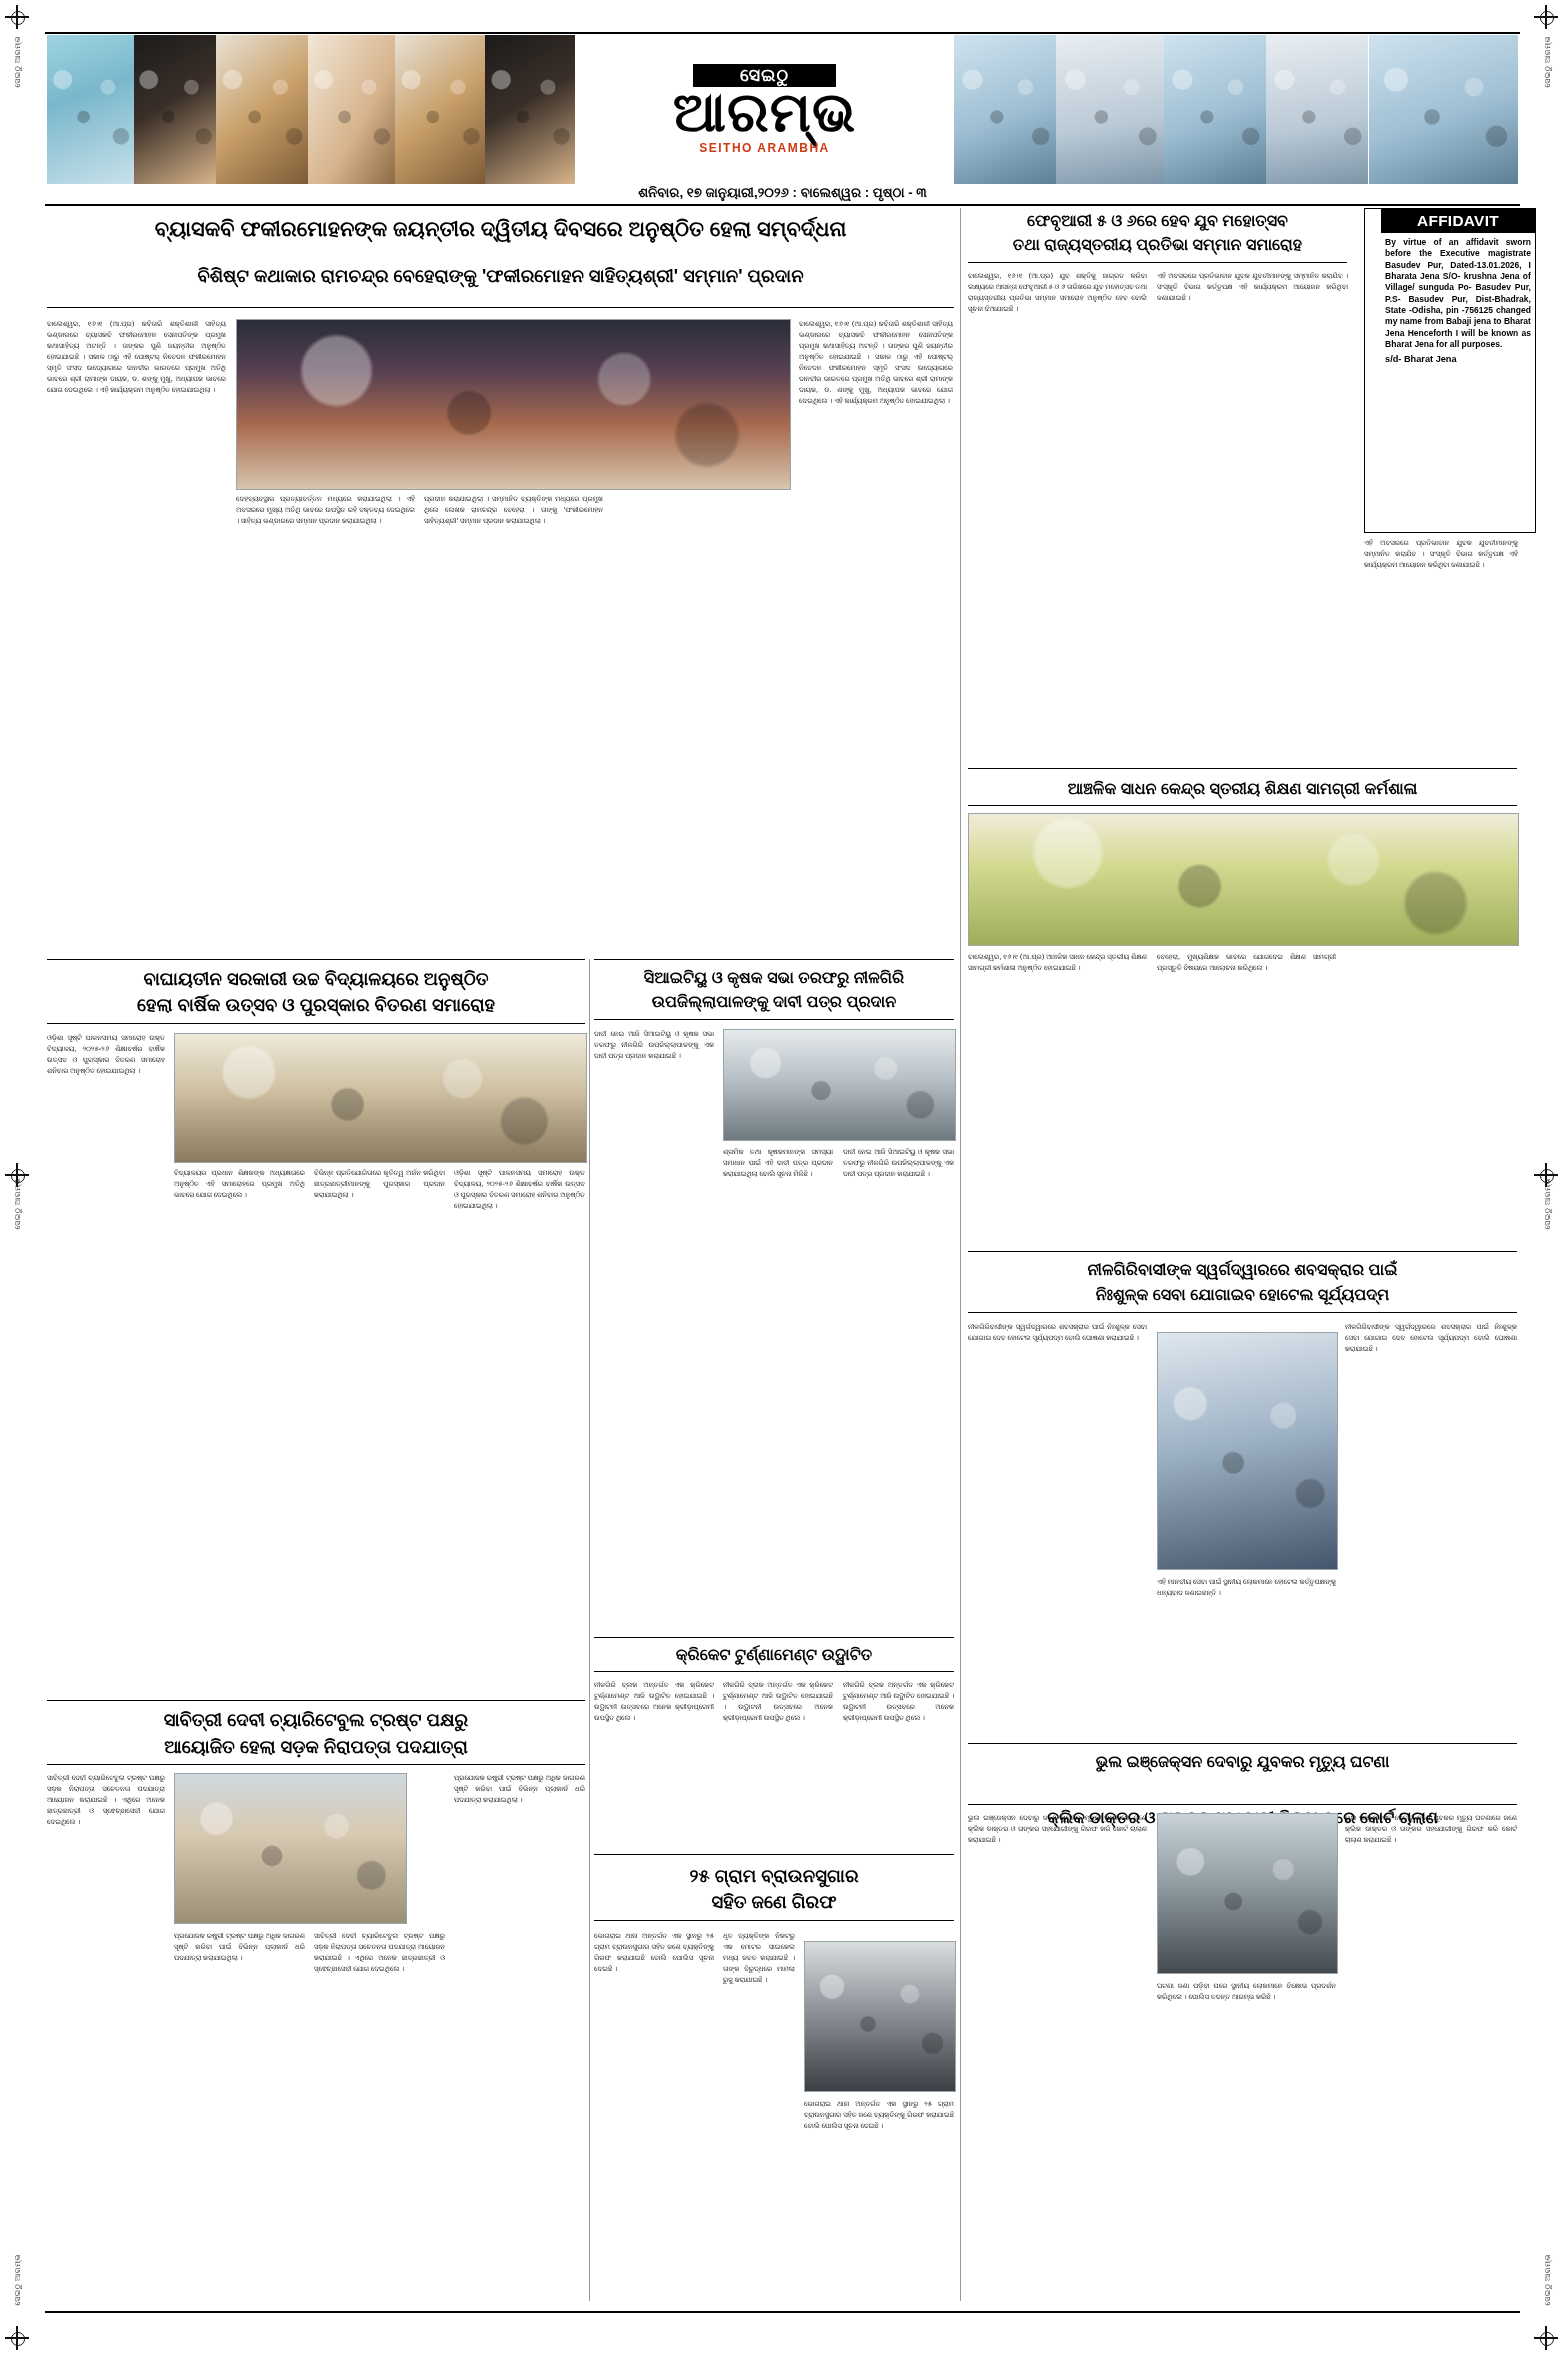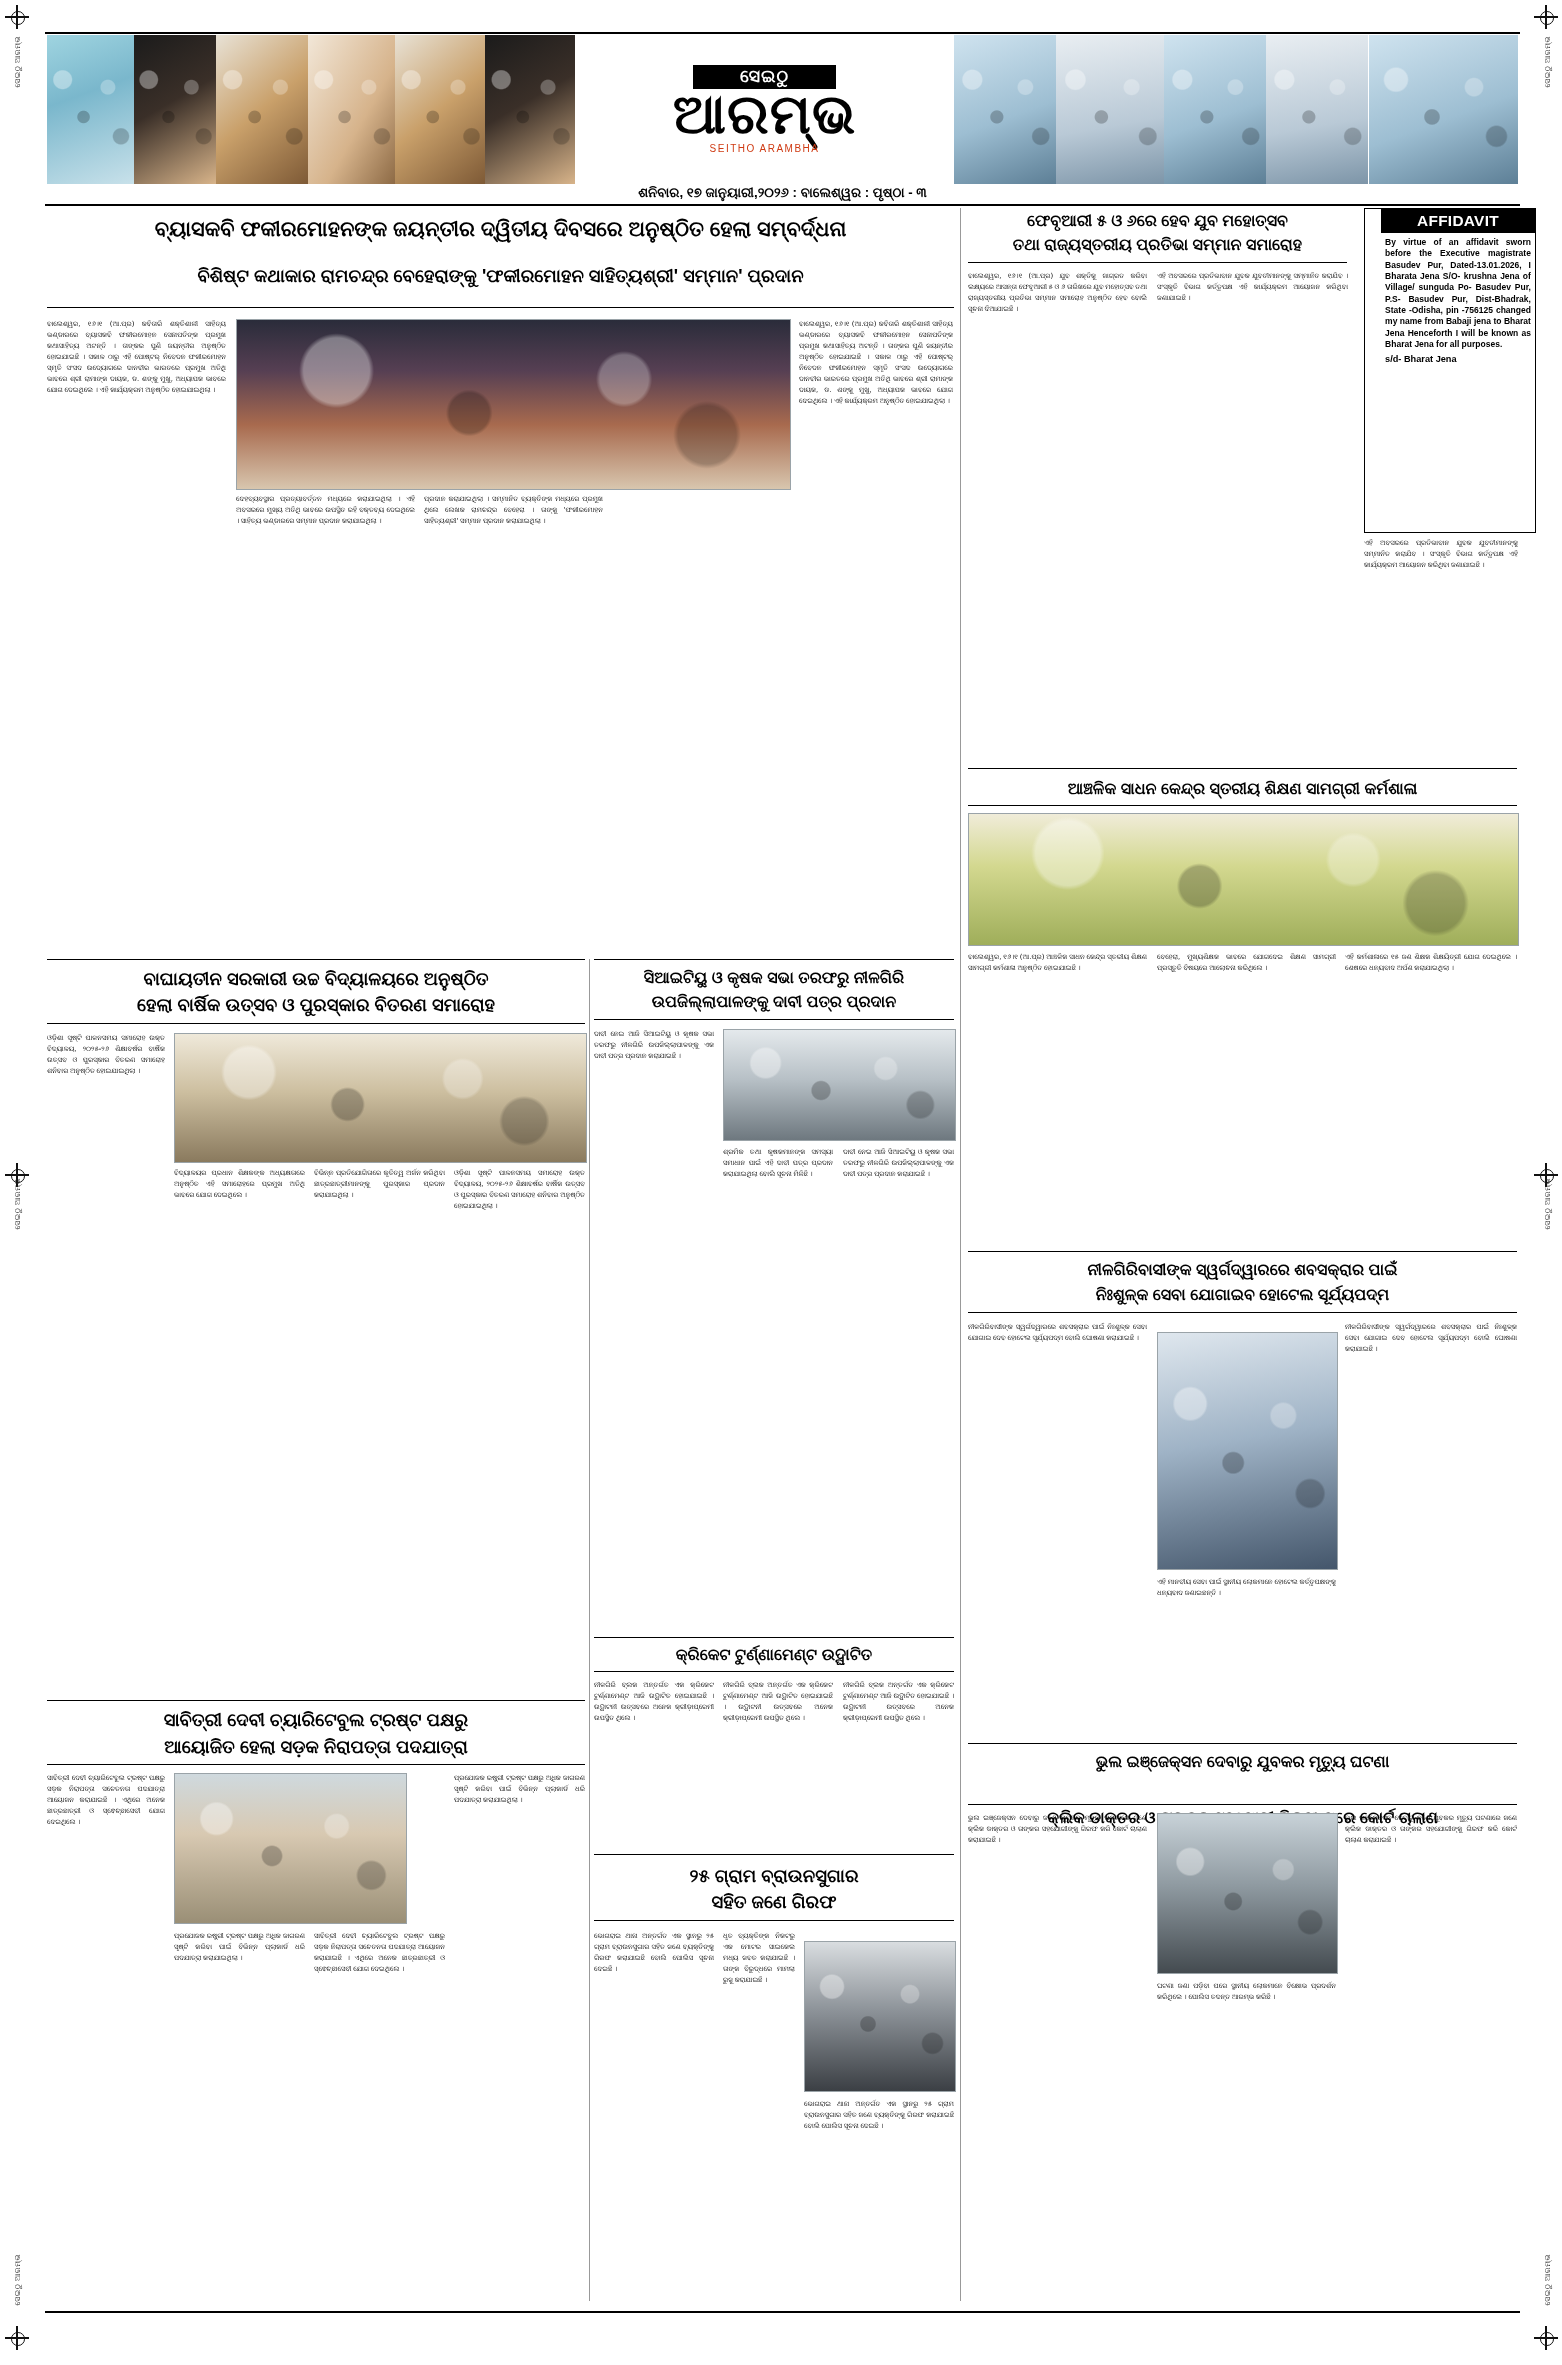--- a/index.html
+++ b/index.html
@@ -39,21 +39,21 @@
   .seitho{
     background:#000;color:#fff;font-size:17.4px;letter-spacing:1px;
     padding:2px 47px 3.1px;font-weight:bold;line-height:1.05;
     font-family:"Liberation Sans",sans-serif;
   }
   .arambha{
     font-size:55px;font-weight:bold;line-height:1.0;margin-top:-2px;
     letter-spacing:1px;
   }
   .seitho-eng{
-    font-size:10px;font-weight:normal;color:#cf3a12;letter-spacing:1.5px;margin-top:1px;
+    font-size:12px;font-weight:bold;color:#cf3a12;letter-spacing:1.5px;margin-top:1px;
   }
   
   .dateline{
     position:absolute;left:47px;top:183px;width:1471px;height:20.5px;
     display:flex;align-items:center;justify-content:center;
     font-size:13.3px;font-weight:bold;
   }
   .dl-rule-a{position:absolute;left:45px;top:204px;width:1475px;height:1.5px;background:#000;}
 
   
@@ -248,21 +248,20 @@
   <div class="hrule" style="left:968px;top:768px;width:549px;"></div>
   <div class="hl h3" style="left:968px;top:779px;width:549px;">ଆଞ୍ଚଳିକ ସାଧନ କେନ୍ଦ୍ର ସ୍ତରୀୟ ଶିକ୍ଷଣ ସାମଗ୍ରୀ କର୍ମଶାଳା</div>
   <div class="hrule" style="left:968px;top:805px;width:549px;"></div>
 
   <div class="photo ph-work" style="left:968px;top:813px;width:549px;height:131px;">
       <div class="mask"></div>
     </div>
 
   <div class="col" style="left:968px;top:952px;width:179px;height:287px;">ବାଲେଶ୍ୱର, ୧୬।୧ (ଆ.ପ୍ର) ଆଞ୍ଚଳିକ ସାଧନ କେନ୍ଦ୍ର ସ୍ତରୀୟ ଶିକ୍ଷଣ ସାମଗ୍ରୀ କର୍ମଶାଳା ଅନୁଷ୍ଠିତ ହୋଇଯାଇଛି ।</div>
   <div class="col" style="left:1157px;top:952px;width:179px;height:287px;">ବେହେରା, ମୁଖ୍ୟଶିକ୍ଷକ ଭାବରେ ଯୋଗଦେଇ ଶିକ୍ଷଣ ସାମଗ୍ରୀ ପ୍ରସ୍ତୁତି ବିଷୟରେ ଆଲୋଚନା କରିଥିଲେ ।</div>
-  <div class="col" style="left:1345px;top:952px;width:172px;height:287px;">ଏହି କର୍ମଶାଳାରେ ୧୫ ଜଣ ଶିକ୍ଷକ ଶିକ୍ଷୟିତ୍ରୀ ଯୋଗ ଦେଇଥିଲେ । ଶେଷରେ ଧନ୍ୟବାଦ ଅର୍ପଣ କରାଯାଇଥିଲା ।</div>
 
   <div class="hrule" style="left:47px;top:959px;width:538px;"></div>
   <div class="hl h2" style="left:47px;top:968px;width:538px;">ବାଘାୟତୀନ ସରକାରୀ ଉଚ୍ଚ ବିଦ୍ୟାଳୟରେ ଅନୁଷ୍ଠିତ</div>
   <div class="hl h2" style="left:47px;top:994px;width:538px;">ହେଲା ବାର୍ଷିକ ଉତ୍ସବ ଓ ପୁରସ୍କାର ବିତରଣ ସମାରୋହ</div>
   <div class="hrule" style="left:47px;top:1023px;width:538px;"></div>
 
   <div class="photo ph-school" style="left:174px;top:1033px;width:411px;height:128px;">
       <div class="mask"></div>
     </div>
 

